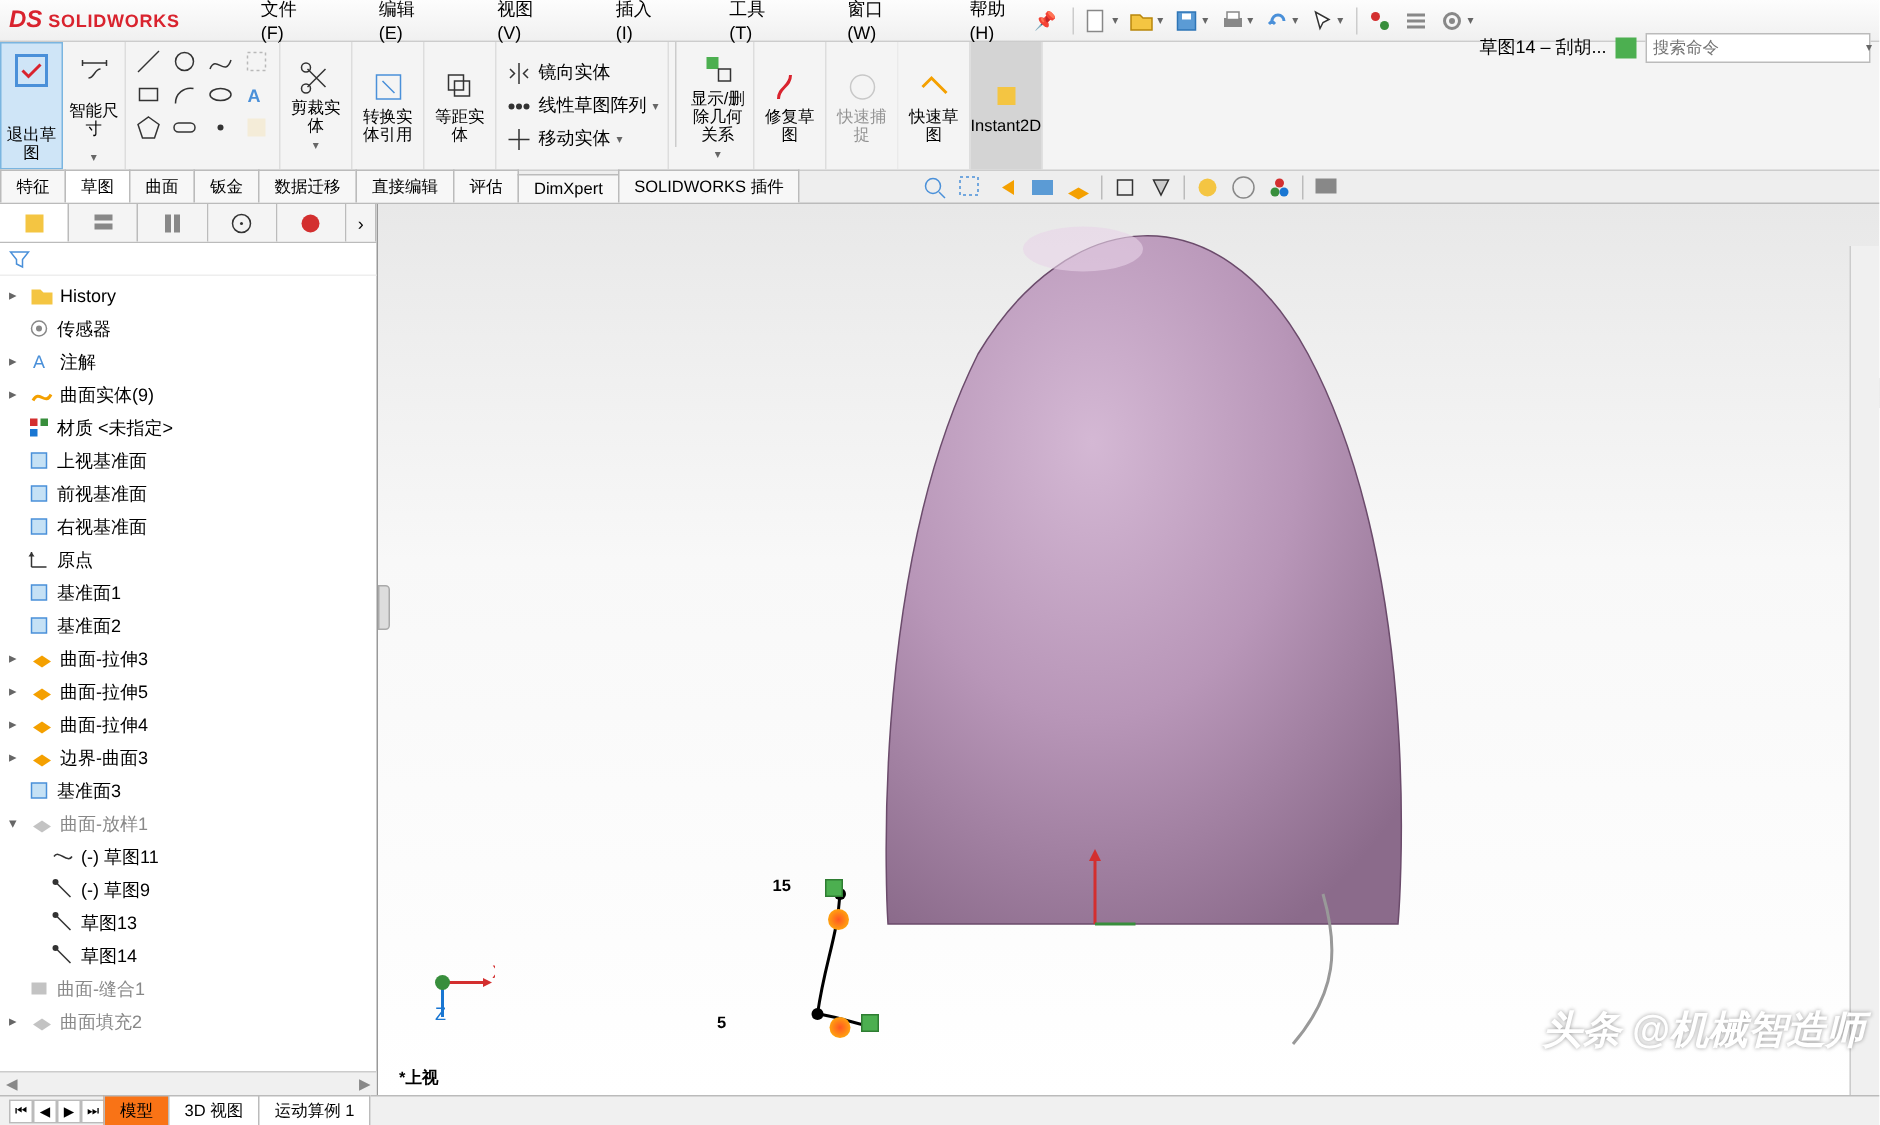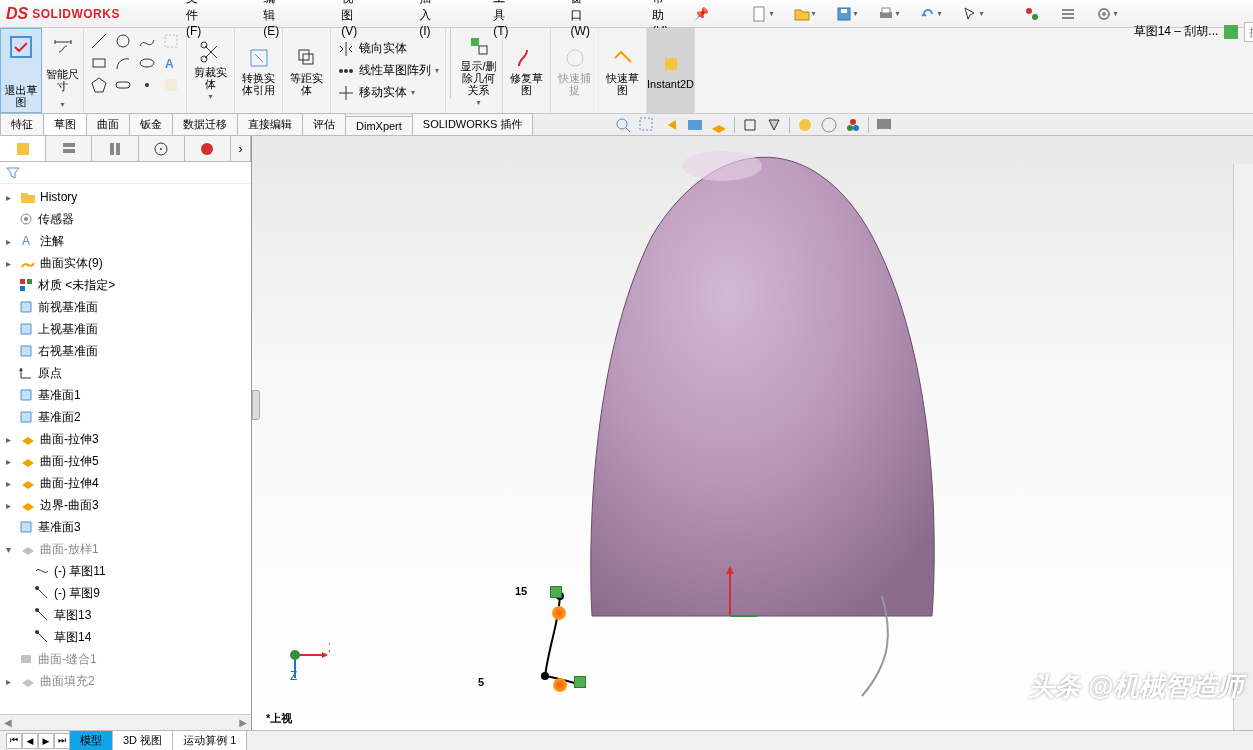--- a/index.html
+++ b/index.html
@@ -1,17 +1,17 @@
 <!DOCTYPE html>
 <html><head>
 <meta charset="utf-8">
 <style>
 * { margin:0; padding:0; box-sizing:border-box; font-family:"Microsoft YaHei",Arial,sans-serif; font-size:12px; }
 body { background:#fff; width:1253px; height:750px; overflow:hidden; position:relative; }
-.menubar { height:28px; background:linear-gradient(#fdfdfd,#f0f0f0); border-bottom:1px solid #ccc; display:flex; align-items:center; padding:0 6px; gap:12px; }
+.menubar { height:28px; background:linear-gradient(#fdfdfd,#f0f0f0); border-bottom:1px solid #ccc; display:flex; align-items:center; padding:0 6px; gap:0; }
 .logo { display:flex; align-items:center; gap:4px; margin-right:12px; }
 .logo-ds { color:#d9232e; font-weight:bold; font-size:16px; font-style:italic; }
 .logo-solid { color:#d9232e; font-weight:bold; font-size:12px; letter-spacing:0.5px; }
 .menu-item { padding:4px 8px; cursor:pointer;margin-left:34px; }
 .pin { color:#4a90d9; margin:0 6px; }
 .divider { width:1px; height:18px; background:#ccc; margin:0 4px; }
 .tb-btn { position:relative; padding:2px 4px; display:flex; align-items:center; gap:2px; cursor:pointer; }
 .tb-ico { width:16px; height:16px; display:inline-block; }
 .dd { font-size:8px; color:#666; }
 .title-area { margin-left:auto; display:flex; align-items:center; gap:6px;margin-top:36px; }
@@ -59,21 +59,21 @@
 .viewport { flex:1; background:linear-gradient(#e8e8e8 0%,#f8f8f8 40%,#fff 100%); position:relative; overflow:hidden; }
 .triad { position:absolute; left:28px; bottom:50px; }
 .dim-label { position:absolute; font-size:11px; font-weight:bold; }
 .handle { position:absolute; width:12px; height:12px; background:#4caf50; border:1px solid #2e7d32; }
 .origin-h { position:absolute; width:14px; height:14px; background:radial-gradient(#ff5722,#ffc107); border-radius:50%; }
 
 .bottom-tabs { height:20px; background:#f0f0f0; border-top:1px solid #bbb; display:flex; align-items:center; padding-left:6px; }
 .nav-arrows { display:flex; gap:0; }
 .nav-arr { width:16px; height:16px; border:1px solid #bbb; background:#fff; font-size:9px; display:flex; align-items:center; justify-content:center; cursor:pointer; }
 .bt-tab { padding:2px 10px; border:1px solid #bbb; background:#fff; margin-left:-1px; cursor:pointer; font-size:11px; }
-.bt-tab.active { background:#0ea5e9; border-bottom-color:#fff; }
+.bt-tab.active { background:#f97316; border-bottom-color:#fff; }
 
 .splitter { position:absolute; left:252px; top:390px; width:8px; height:30px; background:#ddd; border:1px solid #aaa; border-radius:0 3px 3px 0; cursor:pointer; }
 .exp-arrow { position:absolute; right:0; top:138px; width:14px; height:20px; background:#eee; border:1px solid #bbb; display:flex; align-items:center; justify-content:center; font-size:10px; cursor:pointer; }
 .watermark { position:absolute; right:10px; bottom:26px; font-size:26px; font-weight:bold; color:#fff; text-shadow:0 0 3px rgba(0,0,0,0.4); font-style:italic; }
 .view-lbl { position:absolute; left:14px; bottom:4px; font-size:11px; font-weight:bold; }
 .right-strip { position:absolute; right:0; top:28px; width:20px; bottom:0; background:#f0f0f0; border-left:1px solid #ccc; }
 .tree-bottom-arrows { color:#888; font-size:10px; padding:0 4px; }
 </style>
 </head>
 <body>
@@ -431,27 +431,27 @@
             <rect x="2" y="2" width="5" height="5" fill="#d32f2f"></rect>
             <rect x="9" y="2" width="5" height="5" fill="#388e3c"></rect>
             <rect x="2" y="9" width="5" height="5" fill="#1976d2"></rect>
           </svg>
           <span>材质 &lt;未指定&gt;</span>
         </div>
       <div class="tree-item indent1">
           <svg class="tree-ico">
             <path d="M3 3l10 0 0 10-10 0z" fill="#c5e1f5" stroke="#4a90d9"></path>
           </svg>
+          <span>上视基准面</span>
+        </div>
+      <div class="tree-item indent1">
+          <svg class="tree-ico">
+            <path d="M3 3l10 0 0 10-10 0z" fill="#c5e1f5" stroke="#4a90d9"></path>
+          </svg>
           <span>前视基准面</span>
-        </div>
-      <div class="tree-item indent1">
-          <svg class="tree-ico">
-            <path d="M3 3l10 0 0 10-10 0z" fill="#c5e1f5" stroke="#4a90d9"></path>
-          </svg>
-          <span>上视基准面</span>
         </div>
       <div class="tree-item indent1">
           <svg class="tree-ico">
             <path d="M3 3l10 0 0 10-10 0z" fill="#c5e1f5" stroke="#4a90d9"></path>
           </svg>
           <span>右视基准面</span>
         </div>
       <div class="tree-item indent1">
           <svg class="tree-ico">
             <path d="M3 13h10M3 13V3" stroke="#333"></path>

